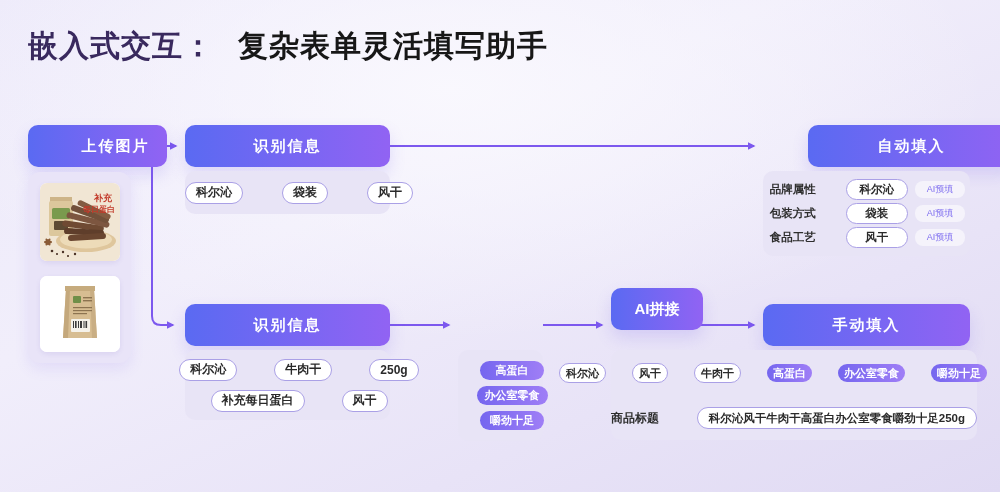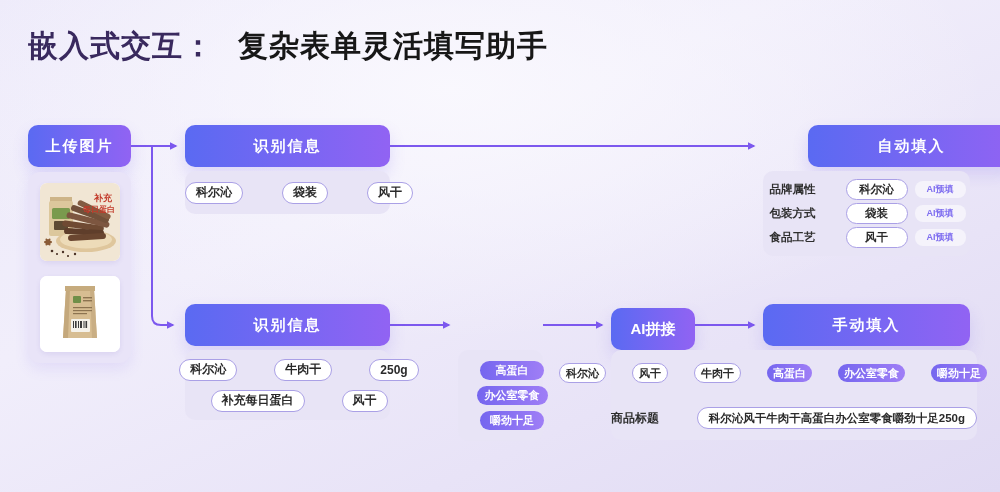--- a/index.html
+++ b/index.html
@@ -47,21 +47,21 @@
   
   .p1{left:185px;top:171px;width:205px;height:43px;}
   .p1 .tagrow{height:100%;gap:16px;}
 
   
   .p2{left:763px;top:171px;width:207px;height:85px;
       display:flex;flex-direction:column;justify-content:center;gap:3px;padding:2px 0;box-sizing:border-box;}
   .frow{display:flex;align-items:center;justify-content:center;gap:7px;}
   .flabel{font-size:11.5px;font-weight:700;color:#2e2e2e;width:48px;text-align:right;white-space:nowrap;}
   .frow .pill{min-width:42px;height:19px;font-size:11.5px;padding:0 9px;}
-  .badge{font-size:9px;font-weight:700;color:#7f6ef0;background:rgba(255,255,255,.55);
+  .badge{font-size:9px;font-weight:400;color:#7f6ef0;background:rgba(255,255,255,.55);
          padding:2px 12px;border-radius:8px;white-space:nowrap;}
 
   
   .p3{left:185px;top:350px;width:205px;height:70px;
       display:flex;flex-direction:column;justify-content:center;gap:9px;}
   .p3 .tagrow{gap:14px;}
 
   
   .p4{left:458px;top:350px;width:85px;height:91px;
       display:flex;flex-direction:column;align-items:center;justify-content:center;gap:6px;}
@@ -109,21 +109,21 @@
       <path d="M131,146 H176" marker-end="url(#ah)"></path>
       <path d="M152,146 V316 Q152,325 161,325 H173" marker-end="url(#ah)"></path>
       <path d="M390,146 H754" marker-end="url(#ah)"></path>
       <path d="M390,325 H449" marker-end="url(#ah)"></path>
       <path d="M543,325 H602" marker-end="url(#ah)"></path>
       <path d="M695,325 H754" marker-end="url(#ah)"></path>
       <path d="M793,385 V396" marker-end="url(#ah)"></path>
     </g>
   </svg>
 
-  <div class="btn" style="left:28px;top:125px;width:103px;">上传图片</div>
+  <div class="btn" style="left:28px;top:125px;width:103px;padding-left:36px;">上传图片</div>
 
   <div class="card">
     <div class="tile tile1">
       <svg viewBox="0 0 80 78">
         <rect width="80" height="78" fill="#f1e6d4"></rect>
         <rect x="10" y="14" width="22" height="5" fill="#cdb488"></rect>
         <rect x="9" y="18" width="24" height="35" rx="2" fill="#dcc79c"></rect>
         <rect x="12" y="25" width="18" height="11" rx="1.5" fill="#7a9a4e"></rect>
         <rect x="14" y="38" width="14" height="9" rx="1" fill="#5d4a33"></rect>
         <ellipse cx="46" cy="58" rx="30" ry="11" fill="#dfc69c"></ellipse>
@@ -224,21 +224,21 @@
     </div>
   </div>
 
 
   <div class="panel p4">
     <span class="pill filled">高蛋白</span>
     <span class="pill filled">办公室零食</span>
     <span class="pill filled">嚼劲十足</span>
   </div>
 
-  <div class="btn" style="left:611px;top:308px;width:84px;letter-spacing:0;">AI拼接</div>
+  <div class="btn" style="left:611px;top:288px;width:92px;letter-spacing:0;">AI拼接</div>
 
   <div class="btn" style="left:763px;top:304px;width:207px;">手动填入</div>
 
   <div class="panel p5">
     <div class="tagrow">
       <span class="pill">科尔沁</span>
       <span class="pill">风干</span>
       <span class="pill">牛肉干</span>
       <span class="pill filled">高蛋白</span>
       <span class="pill filled">办公室零食</span>

